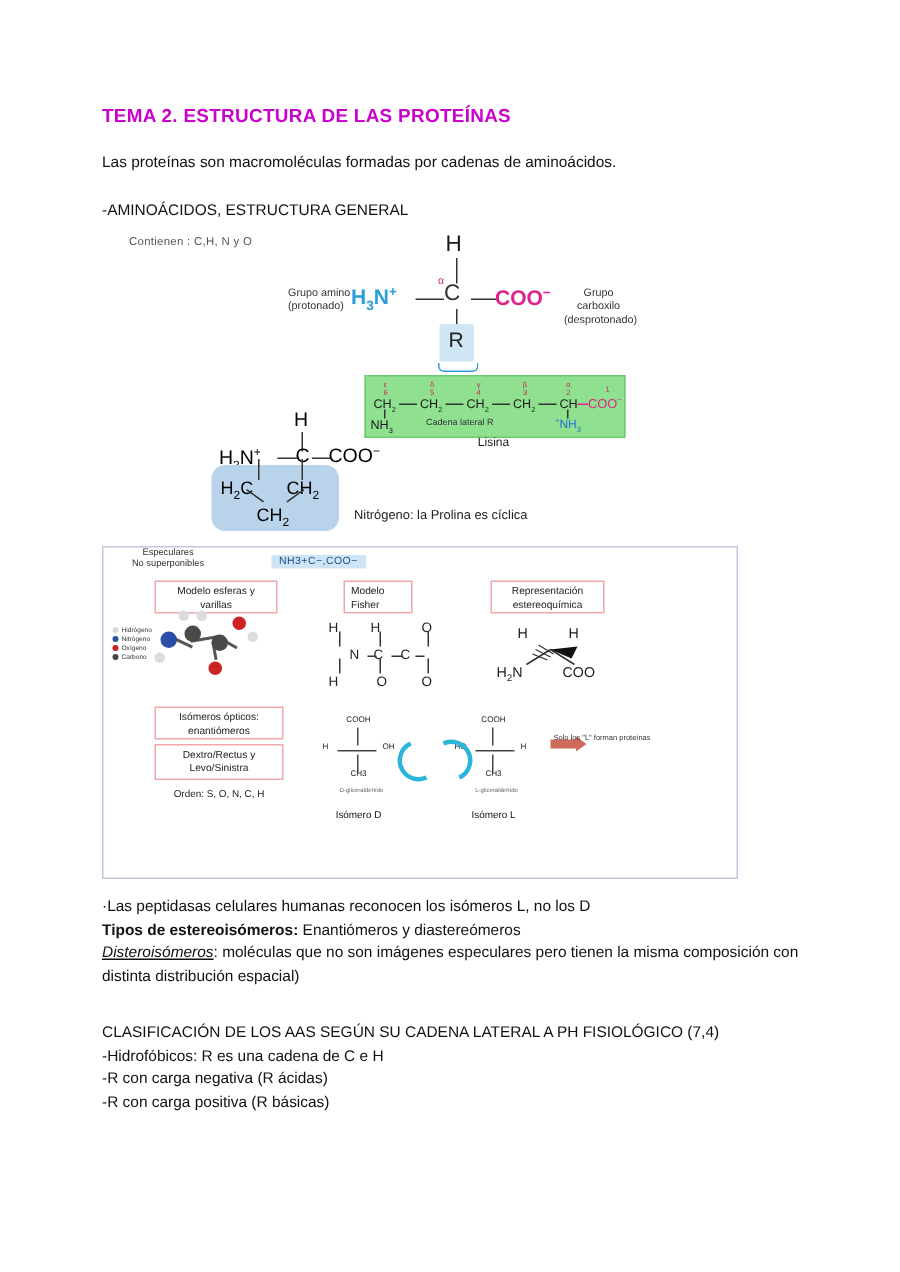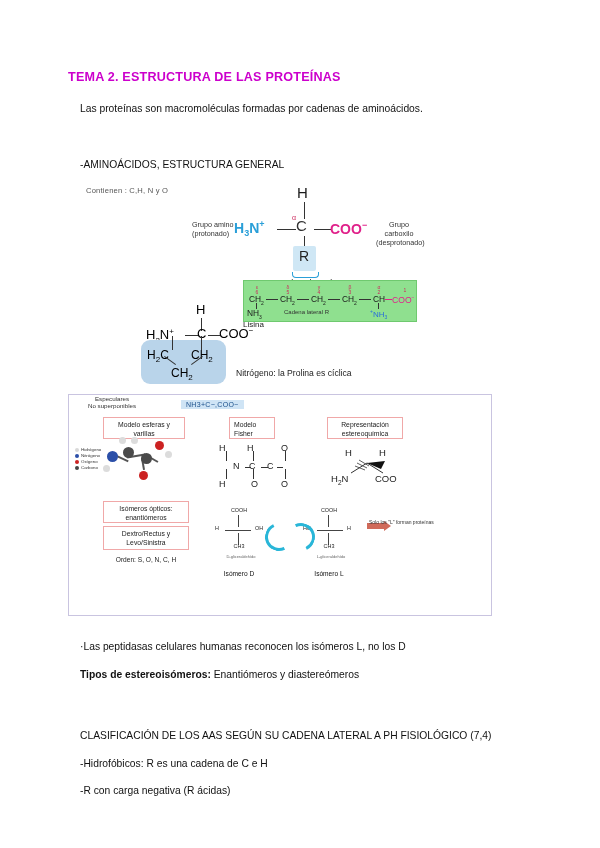--- a/index.html
+++ b/index.html
@@ -31,21 +31,21 @@
   h1.doc-title {
     font-size: 12.6px;
     font-weight: bold;
     color: #cc00cc;
     margin: 0 0 17px 0;
     letter-spacing: 0.2px;
   }
   p.body-line {
     font-size: 10.3px;
     line-height: 15.5px;
-    margin: 12px;
+    margin: 0;
     color: #111;
   }
   .gap-sm { height: 11px; }
   .gap-md { height: 16px; }
   .gap-lg { height: 22px; }
 
   
   .fig1 {
     position: relative;
     width: 470px;
@@ -185,21 +185,21 @@
   .lys-bond { position: absolute; height: 1px; background: #333; }
   .lys-vb { position: absolute; width: 1px; background: #333; }
   .lys-nh3 { position: absolute; font-size: 8.4px; color: #1a1a1a; }
   .lys-label {
     position: absolute; font-size: 6px; color: #333;
   }
   .lys-coo { position: absolute; font-size: 8.6px; color: #e0218a; }
   .lys-nh3p { position: absolute; font-size: 8px; color: #2a6fd8; }
   .lys-name {
     position: absolute; left: 175px; top: 18px;
-    width: 172px; 
+    width: 172px; text-align: center;
     font-size: 8px; color: #222;
   }
 
   
   .fig3 {
     position: relative;
     margin-top: 4px;
     width: 424px;
     height: 222px;
     background: #ffffff;
@@ -493,21 +493,25 @@
       <div class="f3-arrow"></div>
       <div class="f3-arrowbox">Solo los "L" forman proteínas</div>
     </div>
 
     <div class="gap-sm"></div>
 
     <p class="body-line">·Las peptidasas celulares humanas reconocen los isómeros L, no los D</p>
     <p class="body-line">
       <b>Tipos de estereoisómeros:</b><span> Enantiómeros y diastereómeros</span>
     </p>
+    <p class="body-line">
+      <i style="text-decoration:underline">Disteroisómeros</i><span>: moléculas que no son imágenes especulares pero tienen la misma composición con distinta distribución espacial)</span>
+    </p>
 
     <div class="gap-lg"></div>
 
     <p class="body-line">CLASIFICACIÓN DE LOS AAS SEGÚN SU CADENA LATERAL A PH FISIOLÓGICO (7,4)</p>
     <p class="body-line">-Hidrofóbicos: R es una cadena de C e H</p>
     <p class="body-line">-R con carga negativa (R ácidas)</p>
+    <p class="body-line">-R con carga positiva (R básicas)</p>
 
   </div>
 </div>
 
 </body></html>

